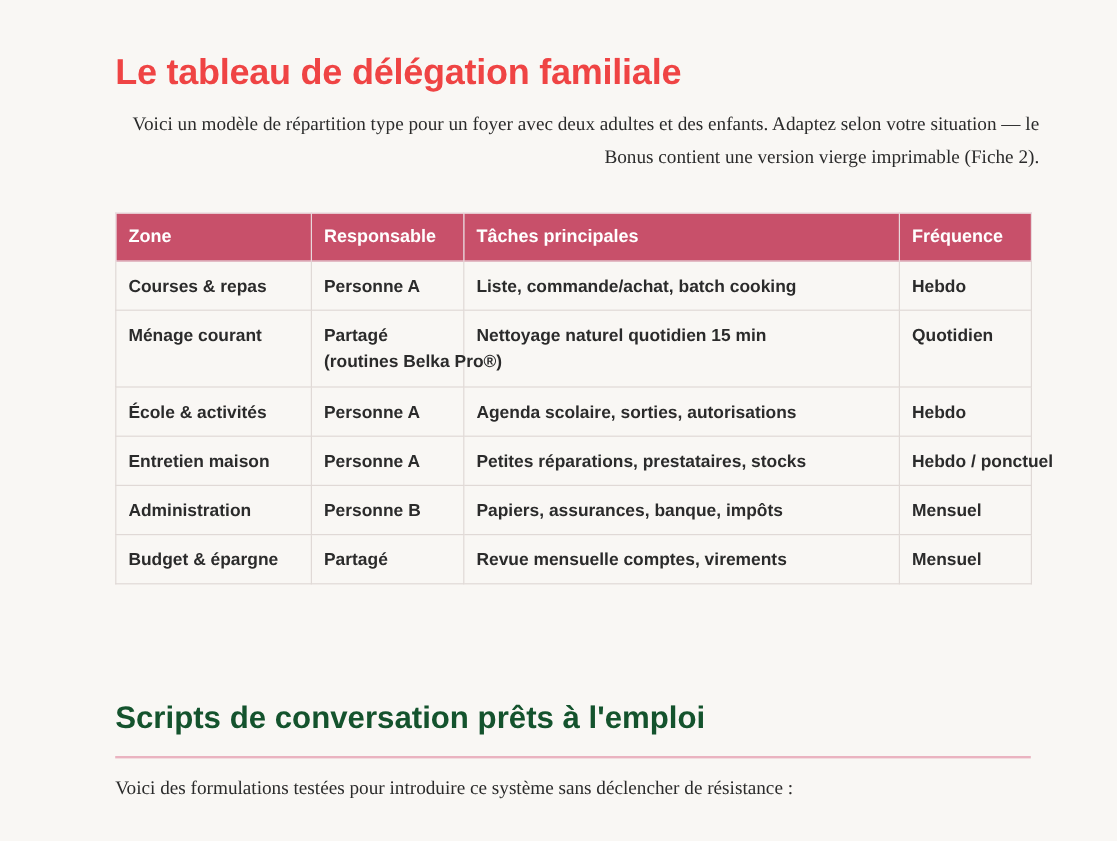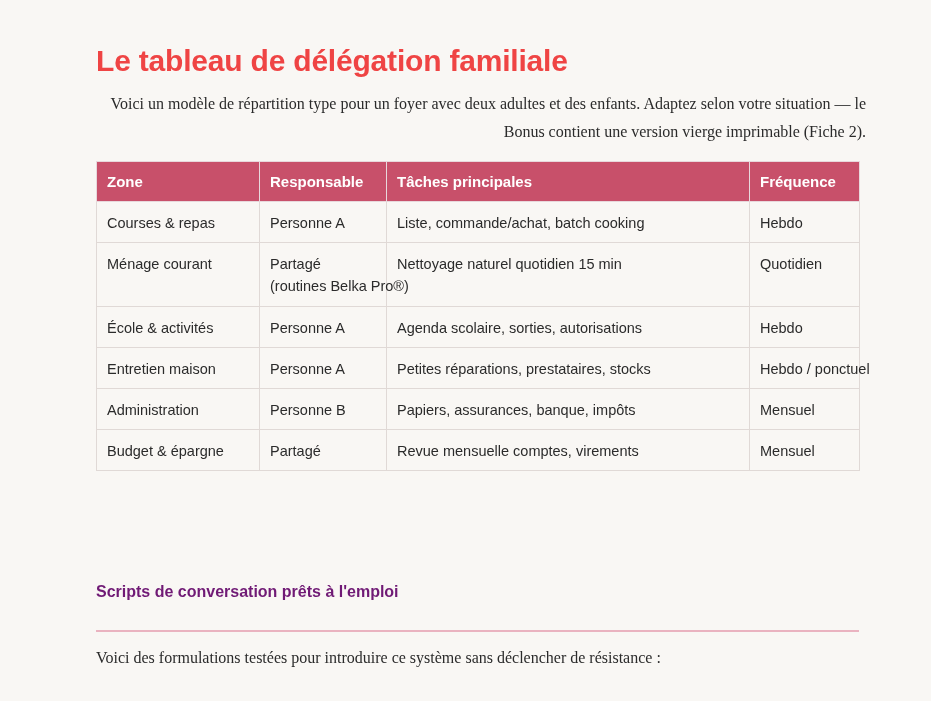--- a/index.html
+++ b/index.html
@@ -13,44 +13,44 @@
     font-family: "Liberation Sans", sans-serif;
     font-weight: bold; font-size: 30px; color: #ef4444;
     letter-spacing: -0.2px; white-space: nowrap;
   }
   .intro {
     position: absolute; top: 90px; left: 96px; width: 770px;
     font-family: "Liberation Serif", serif; font-size: 16px;
     line-height: 28px; color: #2b2b2b; margin: 0; text-align: right;
   }
   table {
-    position: absolute; top: 161px; left: 96px;
+    position: absolute; top: 177px; left: 96px;
     border-collapse: collapse; table-layout: fixed;
     width: 763px;
     font-family: "Liberation Sans", sans-serif; font-size: 14.5px; padding-left: 40px;
   }
   col.c1 { width: 163px; } col.c2 { width: 127px; } col.c3 { width: 363px; } col.c4 { width: 110px; }
   th {
     background: #c8506a; color: #ffffff; text-align: left;
     font-weight: bold; font-size: 15px;
     height: 40px; padding: 0 10px; box-sizing: border-box;
     border: 1px solid #e8d8dc;
   }
   td {
     border: 1px solid #e0d9d6; padding: 10px 10px 0 10px;
     vertical-align: top; line-height: 22px; color: #2b2b2b;
     white-space: nowrap; overflow: visible;
   }
-  tr.r { height: 41px; }
+  tr.r { height: 41px; font-weight: bold; }
   tr.r.tall { height: 64px; }
   td .sub { display: block; }
   h2 {
     position: absolute; top: 583px; left: 96px; margin: 0;
     font-family: "Liberation Sans", sans-serif; font-weight: bold;
-    font-size: 16px; color: #701a75;
+    font-size: 26px; color: #14532d;
   }
   .rule {
     position: absolute; top: 630px; left: 96px; width: 763px; height: 2px;
     background: #eab3c0;
   }
   .p2 {
     position: absolute; top: 649px; left: 96px; margin: 0;
     font-family: "Liberation Serif", serif; font-size: 16px; color: #2b2b2b;
   }
 </style>

